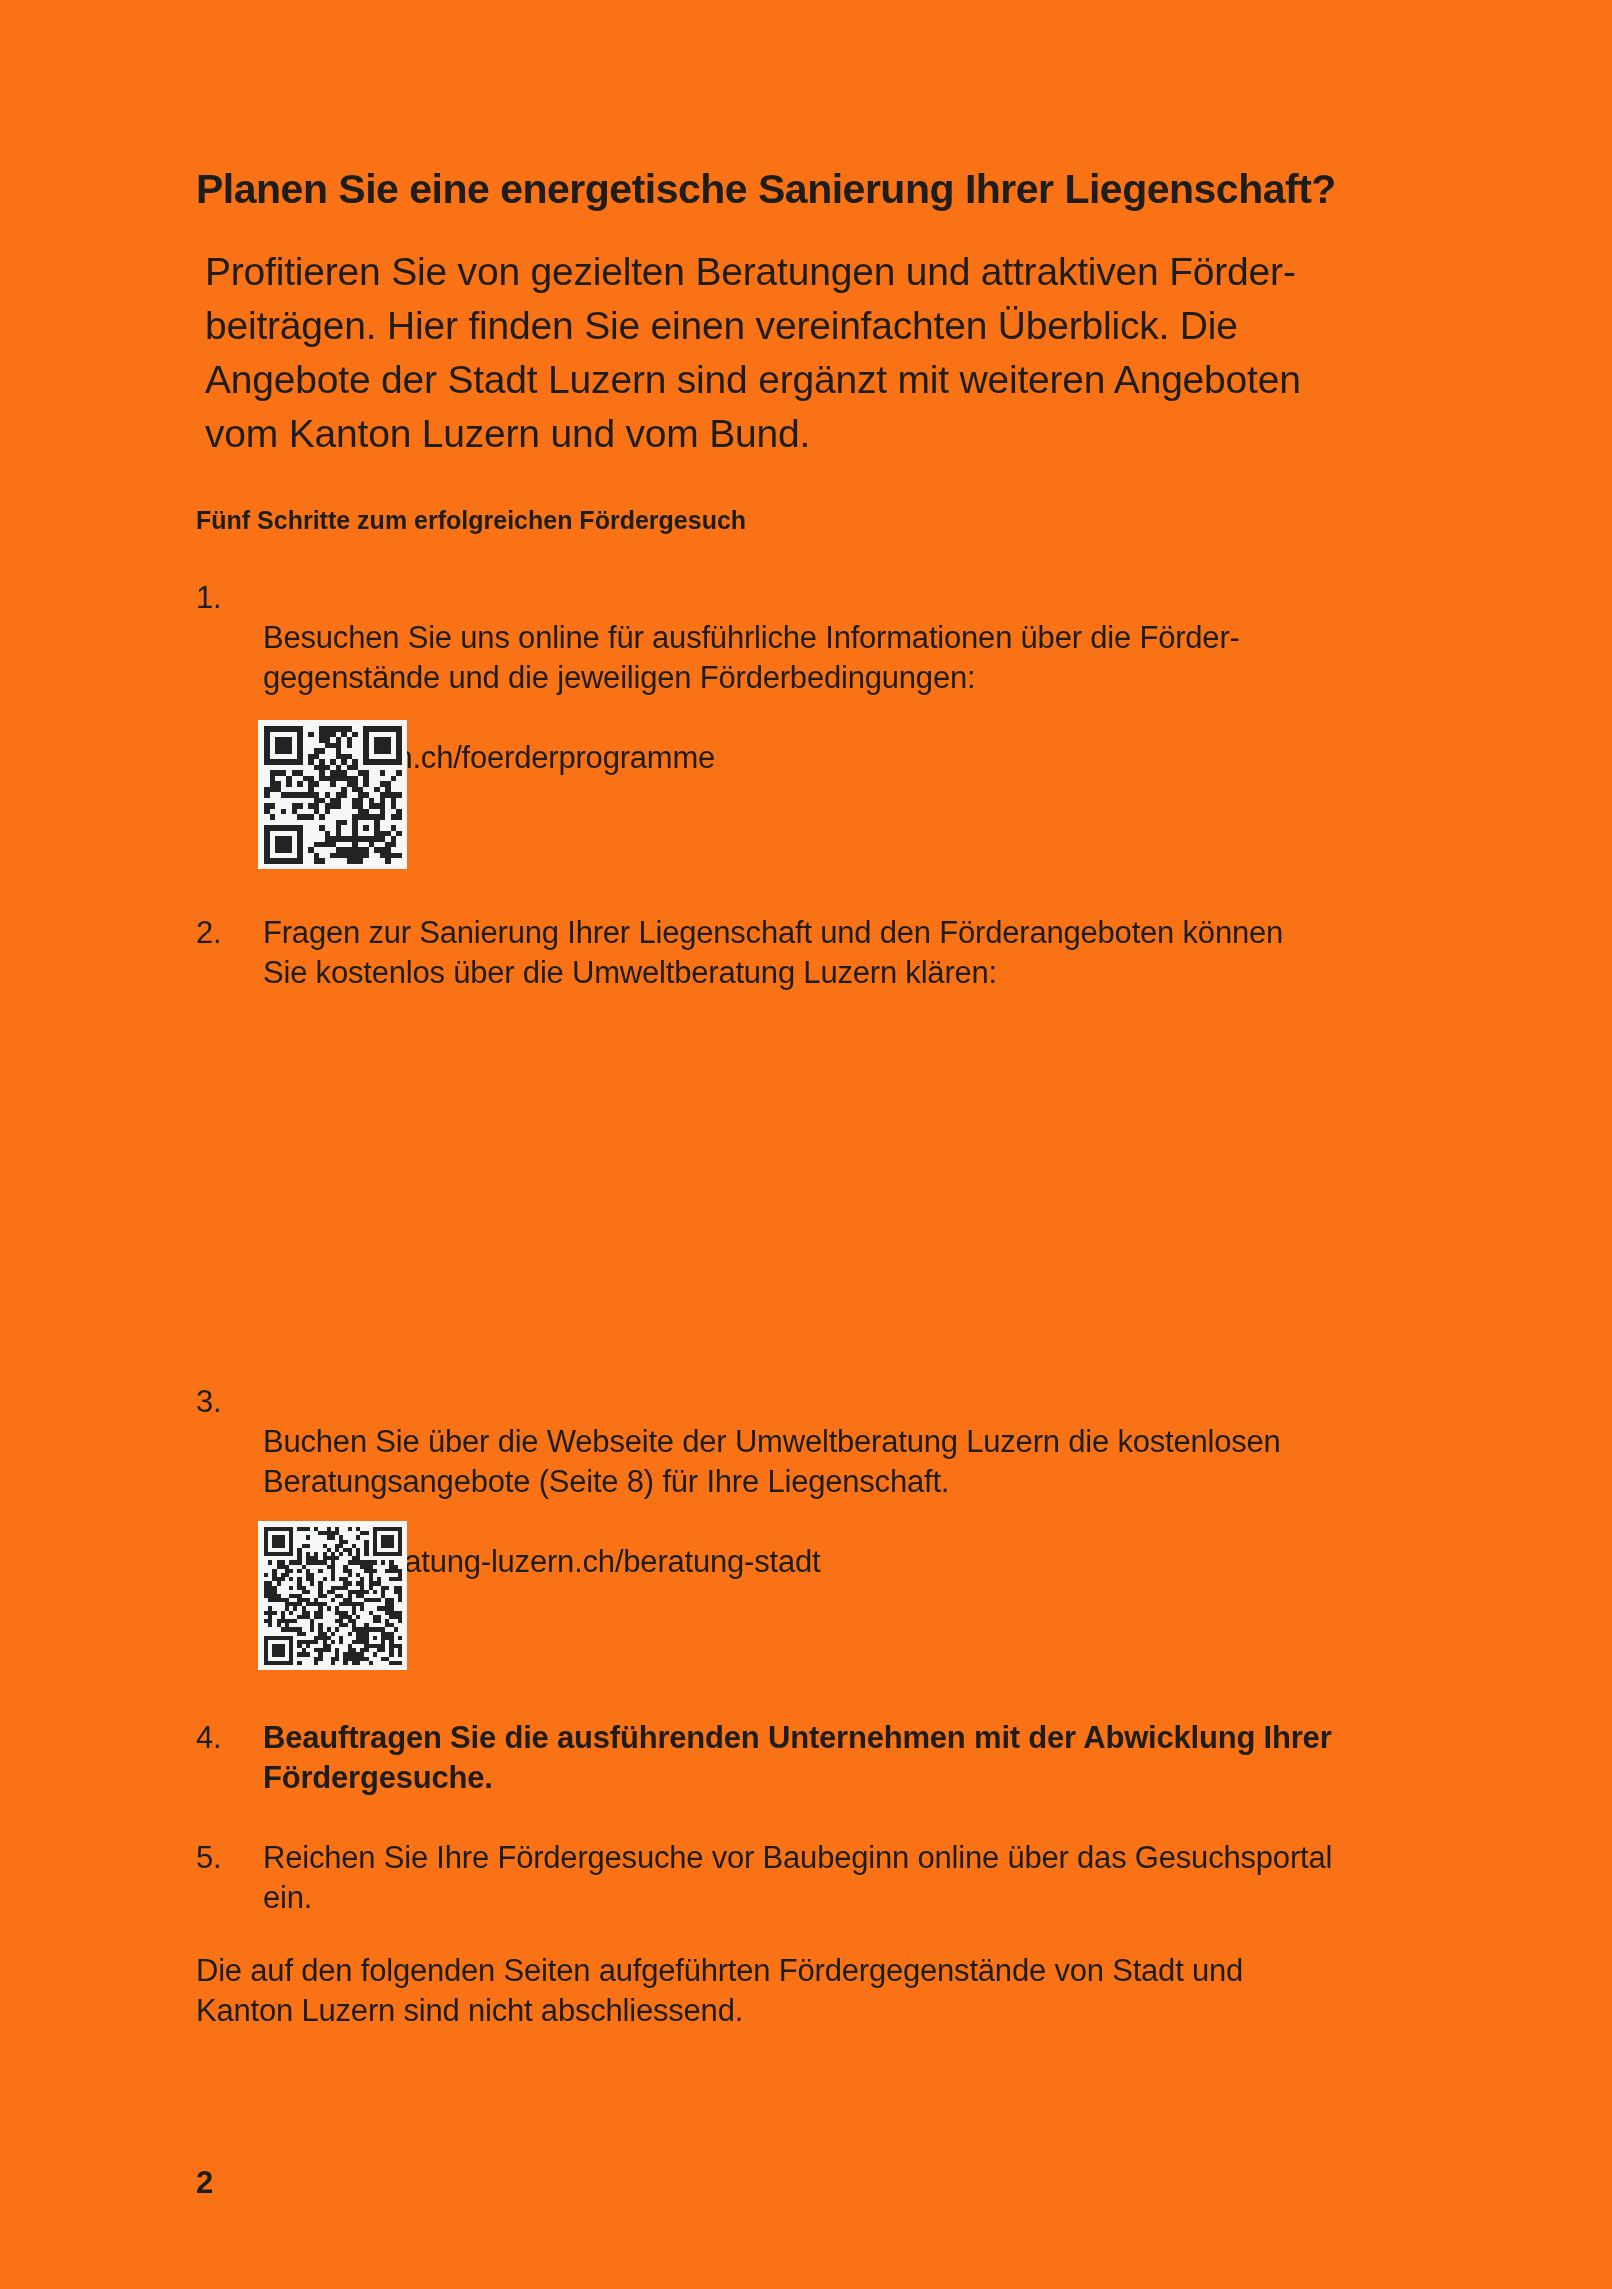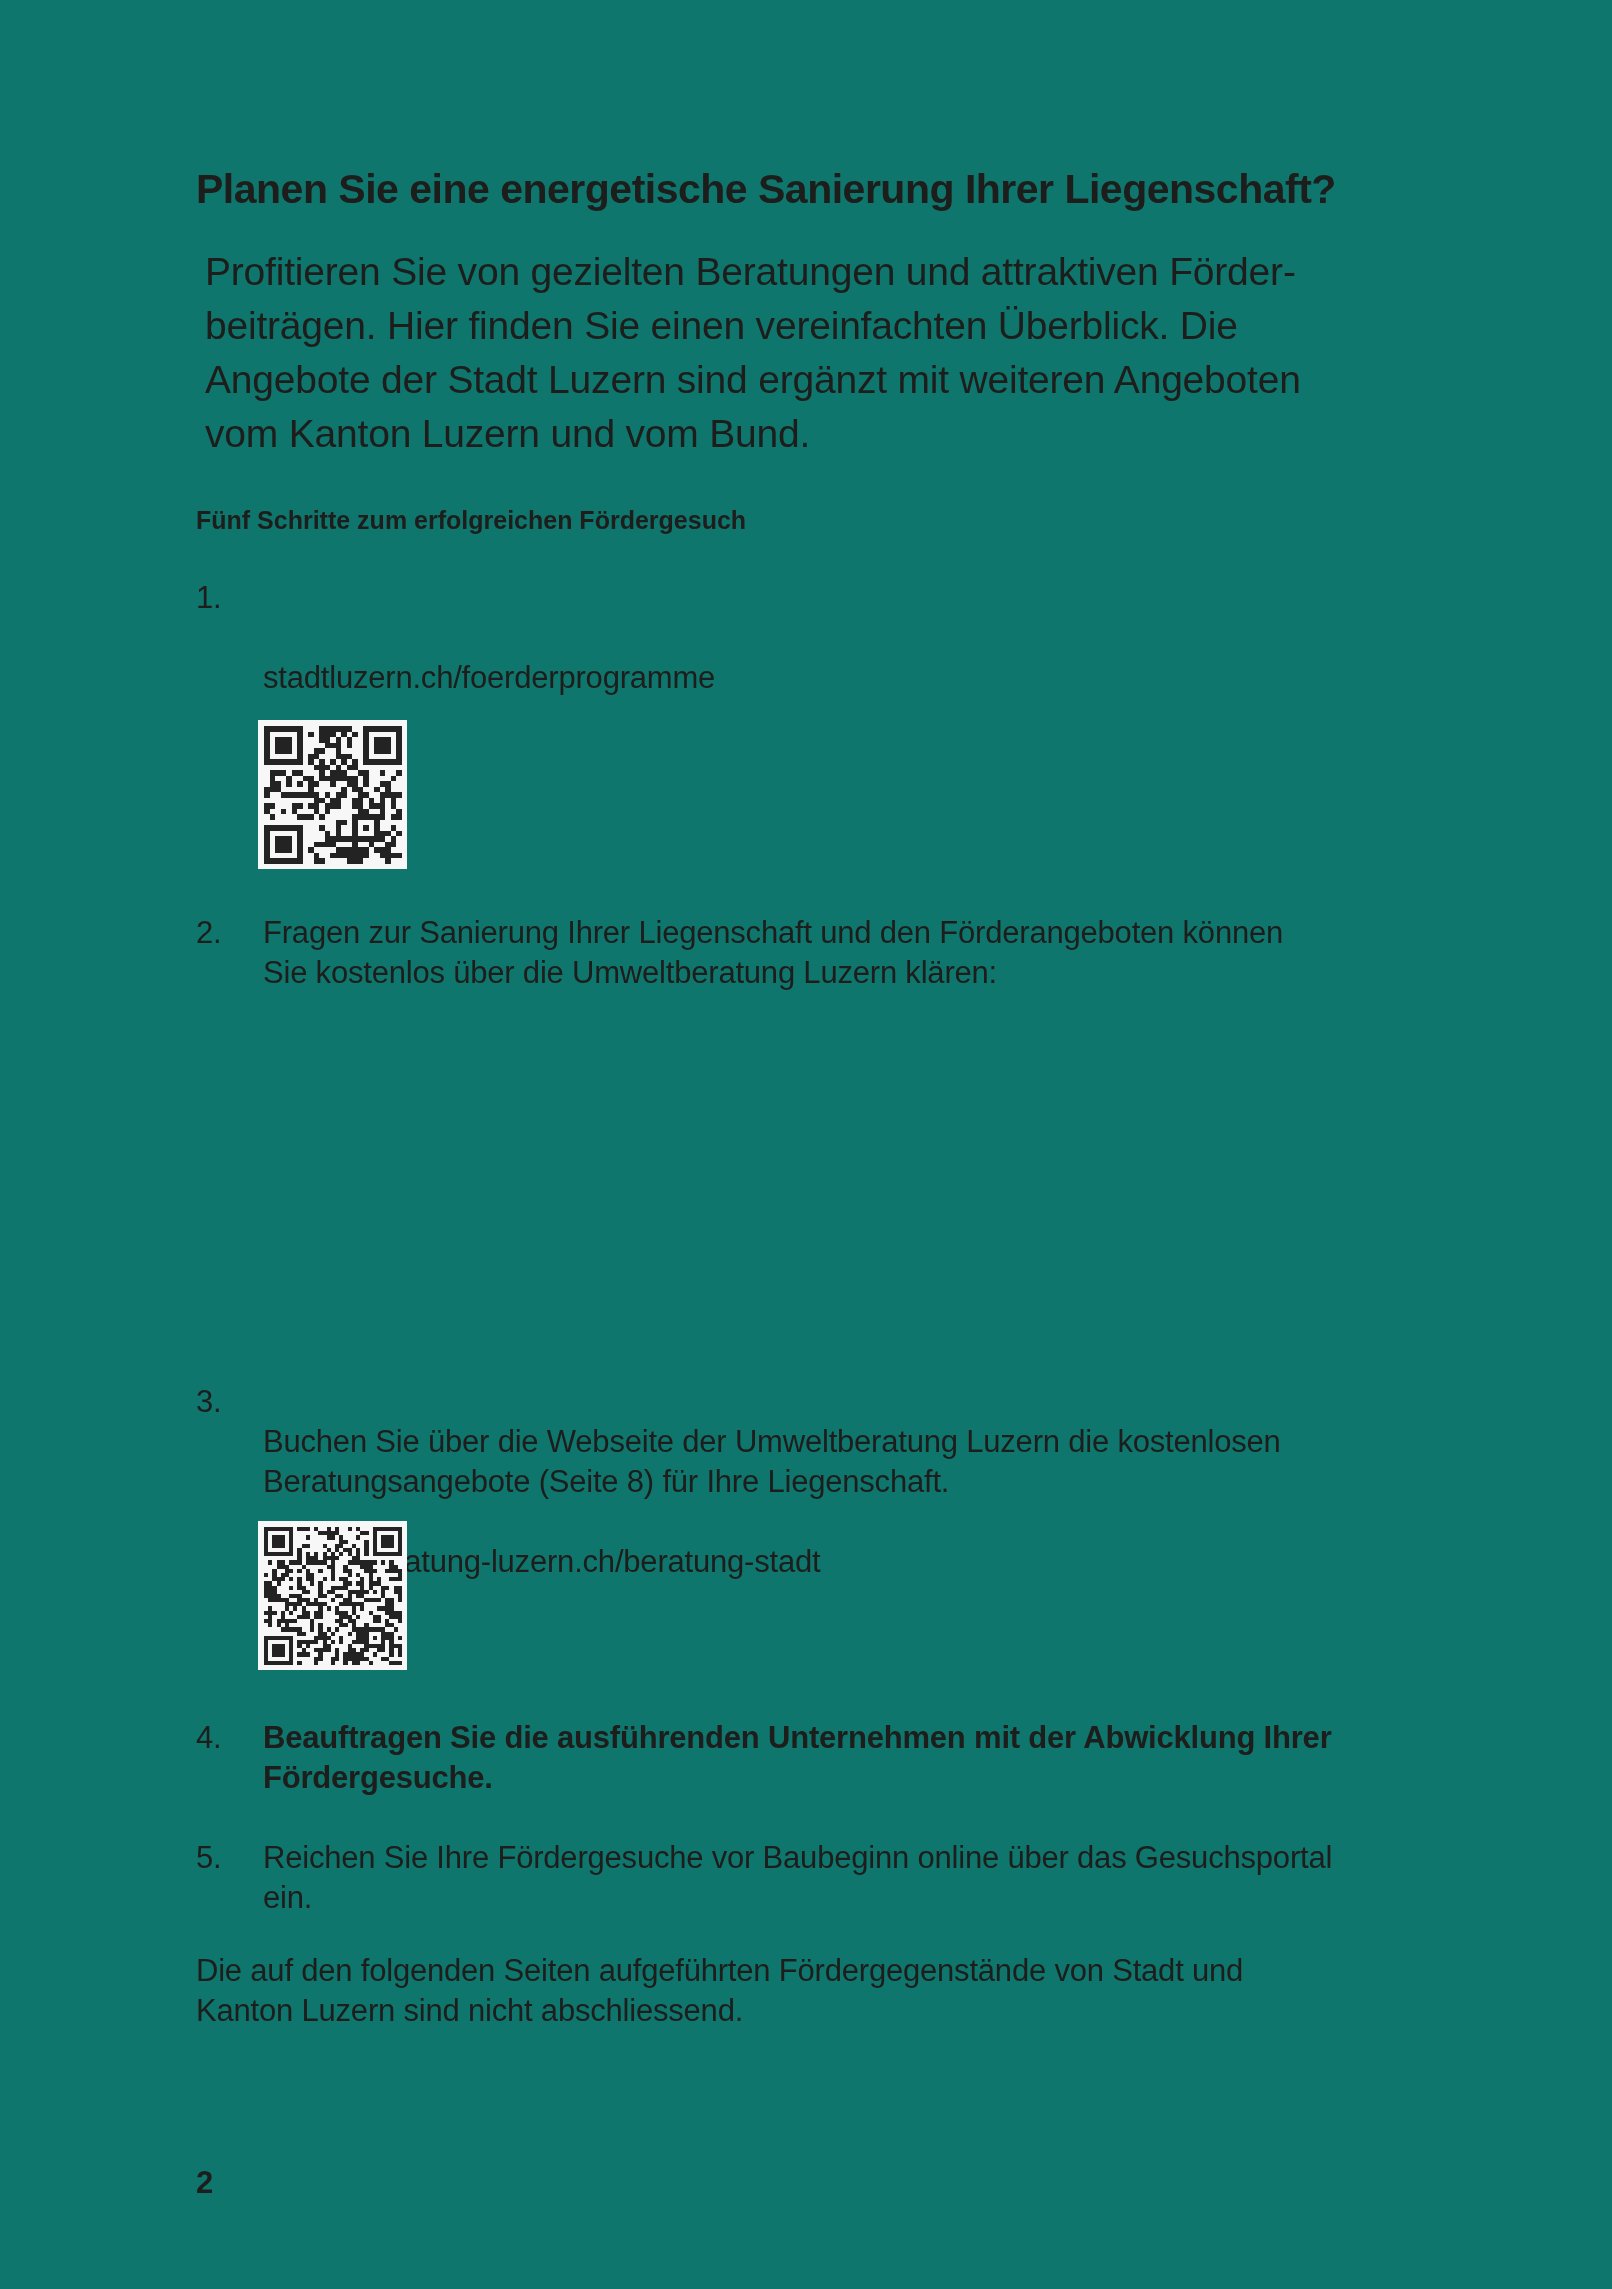--- a/index.html
+++ b/index.html
@@ -1,20 +1,20 @@
 <!DOCTYPE html>
 <html style="font-size:14.8px"><head>
 <meta charset="utf-8">
 <style>
   html,body{margin:0;padding:0;background:#ffffff;}
   .page{
     position:relative;
     width:1612px;
     height:2290px;
-    background:#0f766e;
+    background:#f97316;
     overflow:hidden;
     font-family:"Liberation Sans","DejaVu Sans",sans-serif;
     color:#1d1d1b;
   }
   .t{position:absolute;white-space:pre-line;}
   .title{
     font-size:41px;
     font-weight:700;
     letter-spacing:-0.5px;
     line-height:49px;
@@ -64,20 +64,22 @@
 
   <p class="t lead" style="left:196px;top:236px;margin:9px;">Profitieren Sie von gezielten Beratungen und attraktiven Förder-
 beiträgen. Hier finden Sie einen vereinfachten Überblick. Die
 Angebote der Stadt Luzern sind ergänzt mit weiteren Angeboten
 vom Kanton Luzern und vom Bund.</p>
 
   <h2 class="t h2" style="left:196px;top:500px;margin:0;">Fünf Schritte zum erfolgreichen Fördergesuch</h2>
 
   <div class="t body num" style="top:578px;">1.</div>
   <div class="t body txt" style="top:578px;">
+    <span>Besuchen Sie uns online für ausführliche Informationen über die Förder-
+gegenstände und die jeweiligen Förderbedingungen:</span>
     <br><span>stadtluzern.ch/foerderprogramme</span>
   </div>
 
   <div class="qr" style="top:720px;">
       <svg viewBox="0 0 25 25" shape-rendering="crispEdges" preserveAspectRatio="none">
         <g fill="#232323">
           <rect x="0" y="0" width="1" height="1"></rect>
           <rect x="1" y="0" width="1" height="1"></rect>
           <rect x="2" y="0" width="1" height="1"></rect>
           <rect x="3" y="0" width="1" height="1"></rect>

